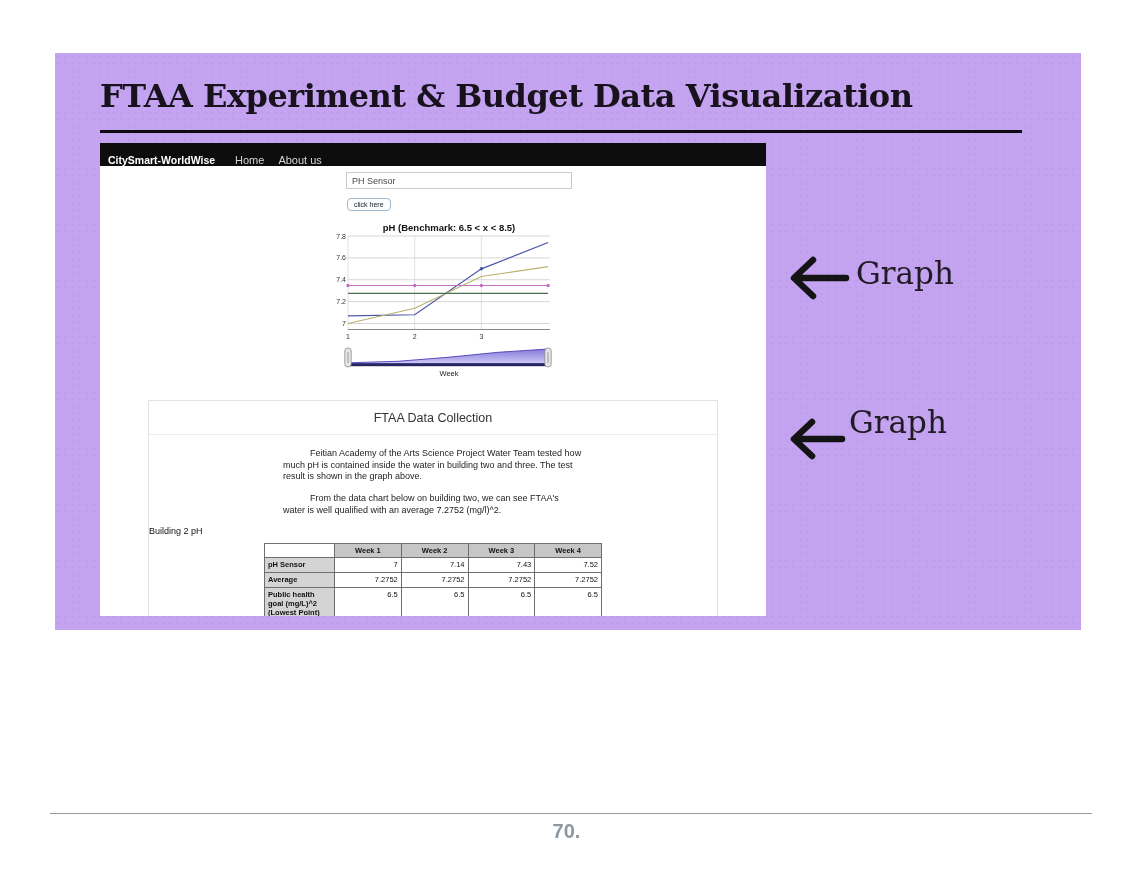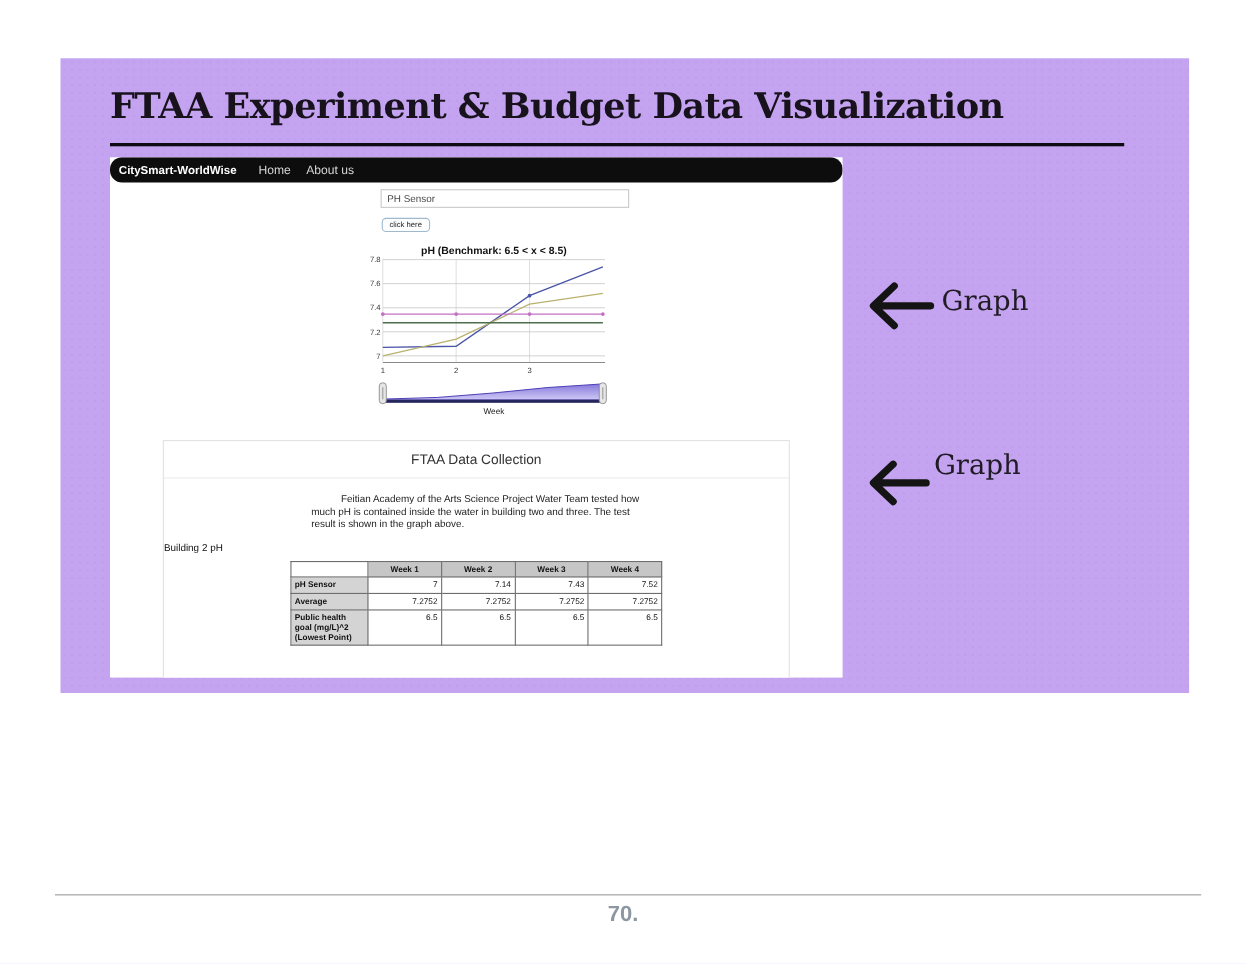--- a/index.html
+++ b/index.html
@@ -22,21 +22,21 @@
     position:absolute; left:45px; top:77px; width:922px; height:3px; background:#0e0a12;
   }
 
   
   .site {
     position:absolute; left:45px; top:90px; width:666px; height:473px;
     background:#ffffff; overflow:hidden; font-family:"Liberation Sans", sans-serif;
   }
   .navbar {
     position:absolute; left:0; top:0; width:666px; height:23px; background:#0d0d0d;
-    display:flex; align-items:center; padding:0 8px;border-radius:11px;
+    display:flex; align-items:flex-end; padding:0 8px;
   }
   .navbar .brand { color:#ffffff; font-size:10.5px; font-weight:bold; margin-right:20px; }
   .navbar .navlink { color:#d6d6d6; font-size:11px; margin-right:14px; }
 
   .ph-input {
     position:absolute; left:246px; top:29px; width:226px; height:17px;
     border:1px solid #c9c9c9; font-size:9px; color:#4a4a4a; padding:0 5px;
     font-family:"Liberation Sans", sans-serif; background:#fff;
   }
   .click-btn {
@@ -69,21 +69,21 @@
   .ph-table th, .ph-table td { border:1px solid #6e6e6e; padding:2px 3px; vertical-align:top; }
   .ph-table th.week { background:#c6c6c6; text-align:center; font-weight:bold; height:13px; }
   .ph-table th.corner { background:#ffffff; }
   .ph-table td.rowlabel { background:#d4d4d4; font-weight:bold; text-align:left; }
   .ph-table td.val { background:#ffffff; text-align:right; height:15px; }
   .ph-table col.c0 { width:70px; } .ph-table col.cw { width:66.75px; }
 
   
   .arrow-svg { position:absolute; }
   .anno-label {
-    position:absolute; font-family:"DejaVu Serif", serif; font-size:25px; color:#201b24;
+    position:absolute; font-family:"DejaVu Serif", serif; font-size:31px; color:#201b24;
     line-height:31px;
   }
 
   
   .footer-line { position:absolute; left:50px; top:813px; width:1042px; height:1px; background:#9a9a9a; }
   .page-number {
     position:absolute; left:0; top:820px; width:1133px; text-align:center;
     font-size:20px; font-weight:bold; color:#8c97a2;
   }
 </style>
@@ -158,20 +158,21 @@
             </g>
             <text x="114" y="155" text-anchor="middle" font-size="7.5" font-family="Liberation Sans, sans-serif" fill="#222">Week</text>
           </svg>
       </div>
 
       <div class="card">
         <div class="card-heading">FTAA Data Collection</div>
         <div class="card-body">
           <div class="card-paragraphs">
             <p>Feitian Academy of the Arts Science Project Water Team tested how much pH is contained inside the water in building two and three. The test result is shown in the graph above.</p>
+            <p>From the data chart below on building two, we can see FTAA's water is well qualified with an average 7.2752 (mg/l)^2.</p>
           </div>
           <div class="table-caption">Building 2 pH</div>
           <table class="ph-table">
             <colgroup>
                 <col class="c0">
                 <col class="cw">
                 <col class="cw">
                 <col class="cw">
                 <col class="cw">
               </colgroup>

